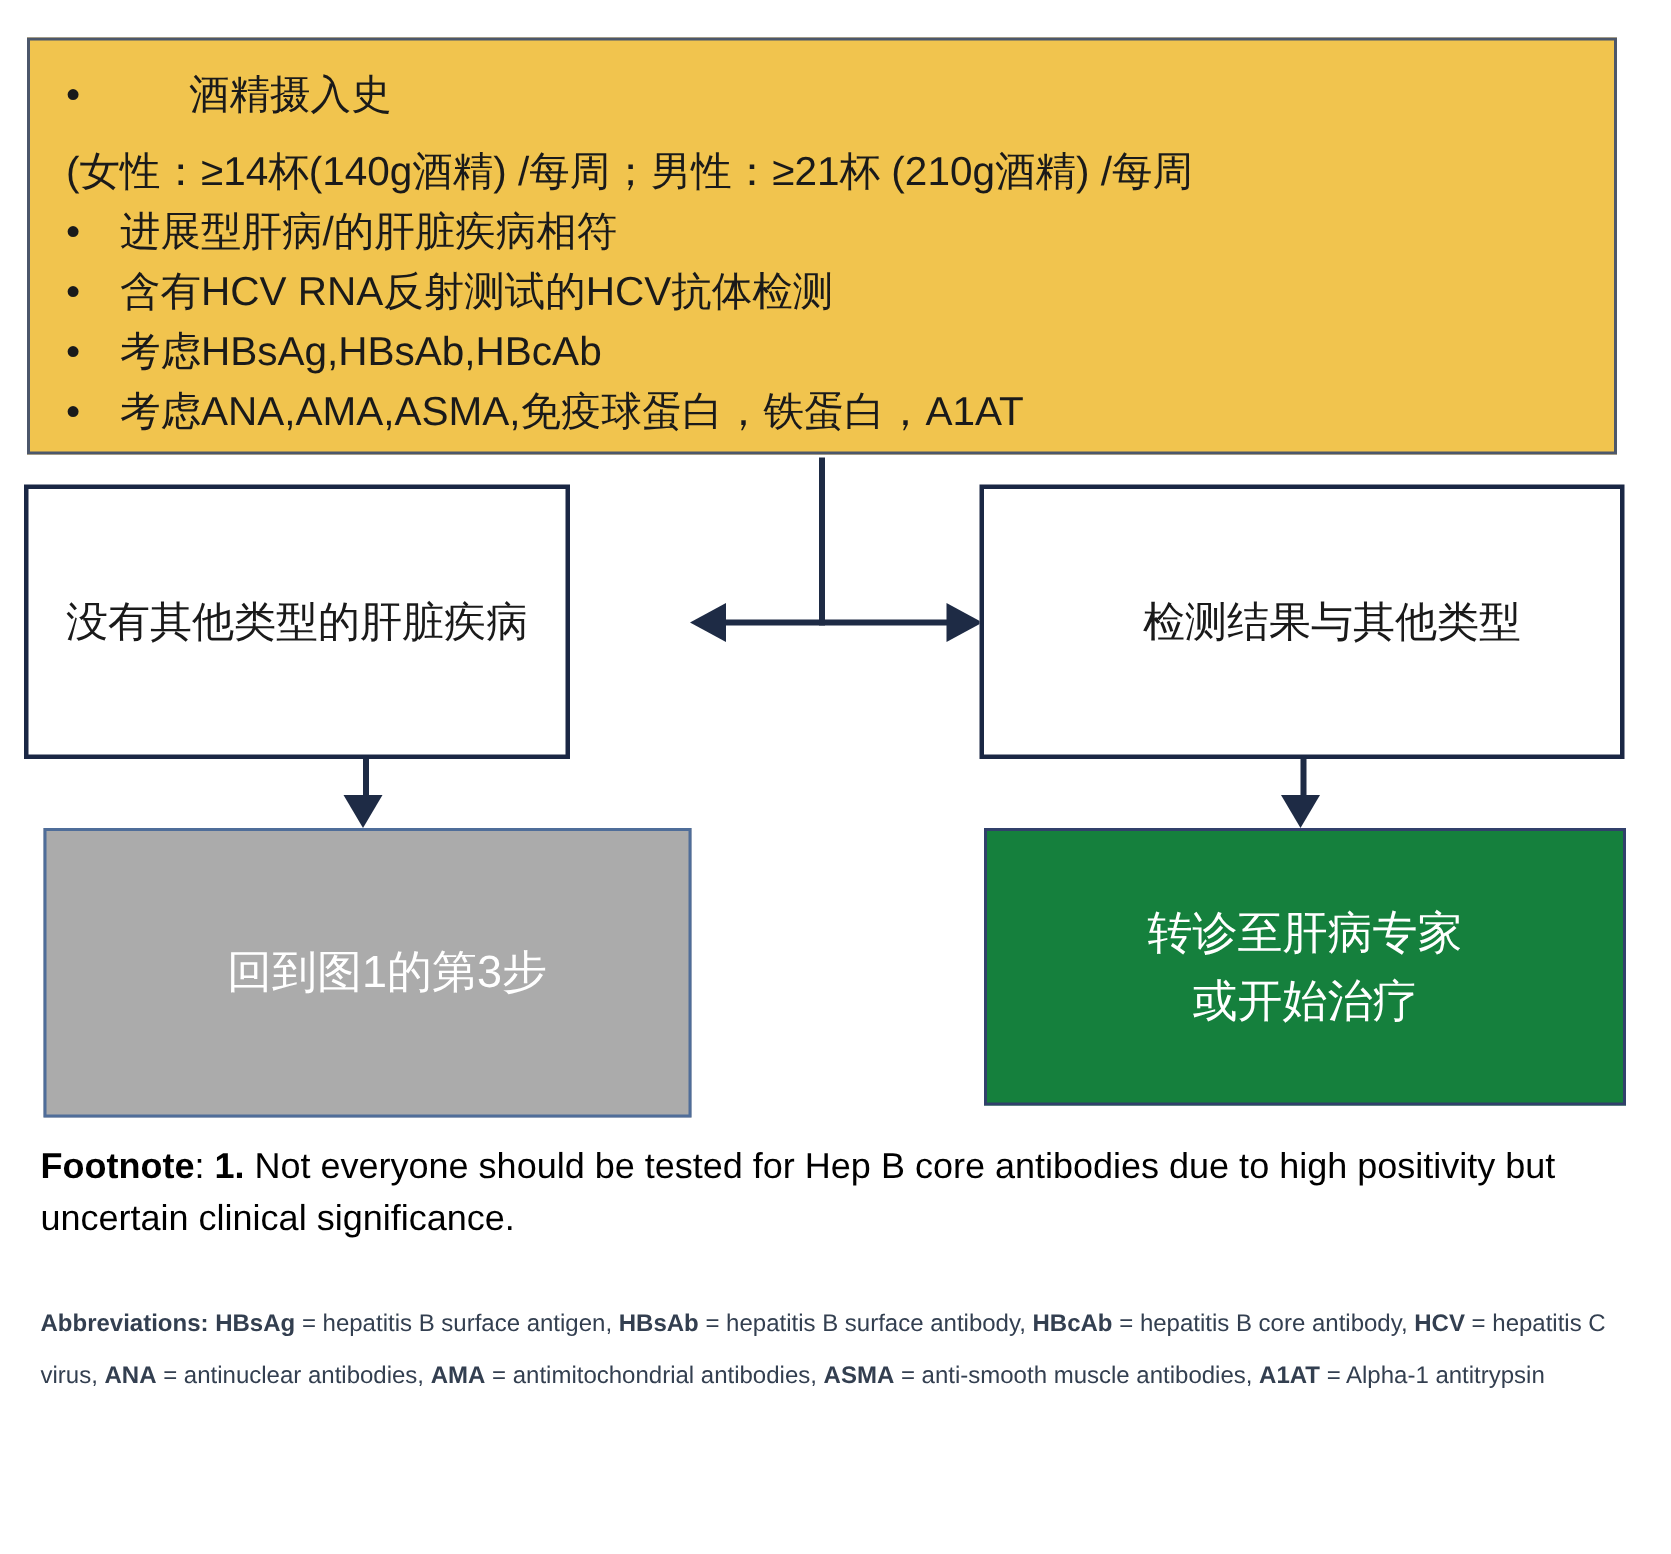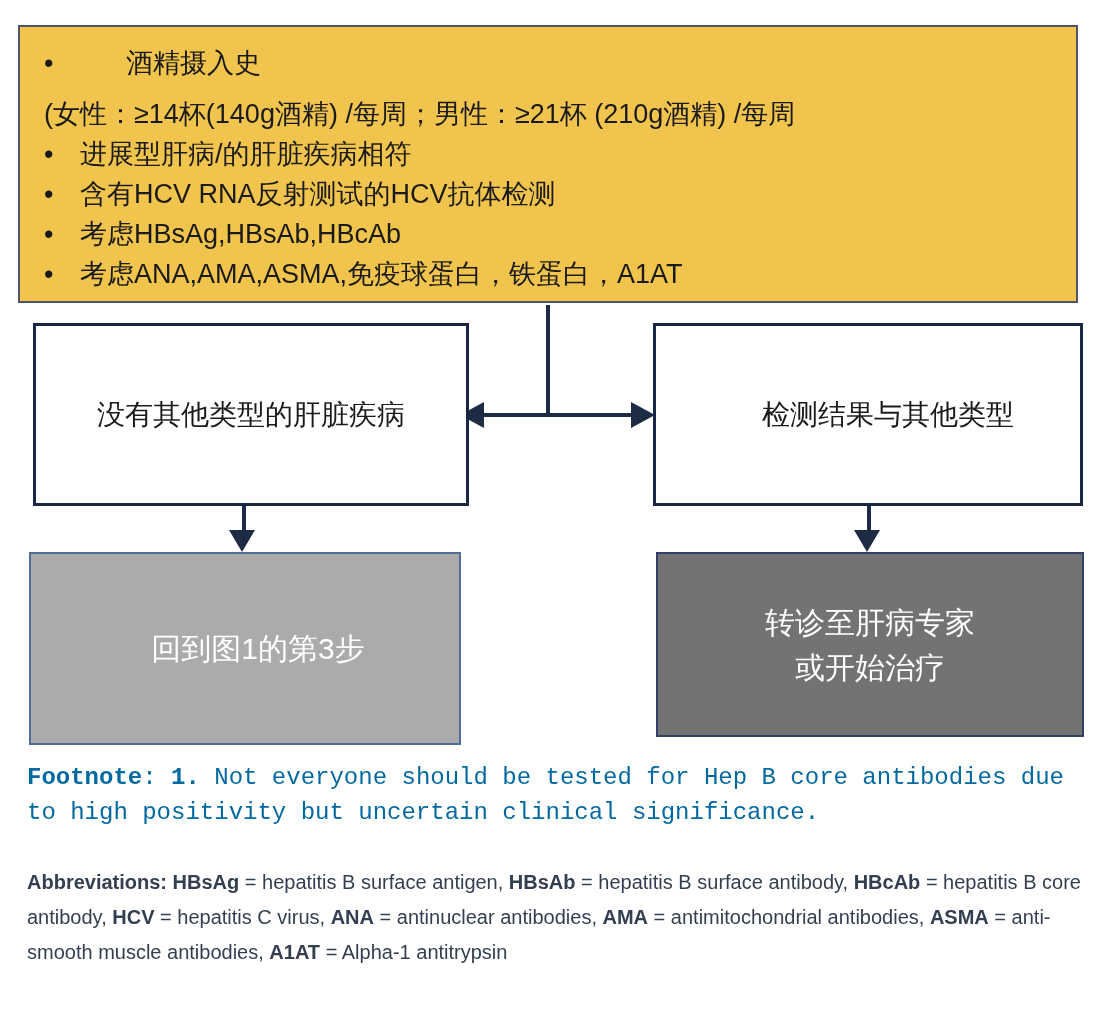--- a/index.html
+++ b/index.html
@@ -24,58 +24,58 @@
   .crow.cont{padding-left:10px;margin-top:11px;}
   .crow.cont .txt{white-space:nowrap;}
 
   
   .white-box{
     position:absolute;box-sizing:border-box;
     background:#ffffff;border:3px solid #1a2744;
     display:flex;align-items:center;justify-content:center;
     text-align:center;font-size:28px;line-height:42px;font-weight:500;
   }
-  .white-box.left{left:33px;top:323px;width:436px;height:183px;}
+  .white-box.left{left:16px;top:323px;width:364px;height:183px;}
   .white-box.right{left:653px;top:323px;width:430px;height:183px;padding-left:40px;}
 
   
   .result-box{
     position:absolute;box-sizing:border-box;
     display:flex;align-items:center;justify-content:center;
     text-align:center;color:#ffffff;font-size:30px;line-height:45px;
   }
   .result-box.gray{
     left:29px;top:552px;width:432px;height:193px;
     background:#ababab;border:2px solid #4f6d99;padding-left:26px;
   }
   .result-box.red{
     left:656px;top:552px;width:428px;height:185px;
-    background:#737373;border:2px solid #31406b;
+    background:#15803d;border:2px solid #31406b;
   }
 
   
   .line{position:absolute;background:#1e2b45;}
   .v-stem{left:546px;top:305px;width:4px;height:112px;}
   .h-branch{left:482px;top:413px;width:152px;height:4px;}
   .arr{position:absolute;width:0;height:0;}
   .arr.left-head{left:460px;top:402px;border-top:13px solid transparent;border-bottom:13px solid transparent;border-right:24px solid #1e2b45;}
   .arr.right-head{left:631px;top:402px;border-top:13px solid transparent;border-bottom:13px solid transparent;border-left:24px solid #1e2b45;}
   .v-drop-left{left:242px;top:506px;width:4px;height:26px;}
   .v-drop-right{left:867px;top:506px;width:4px;height:26px;}
   .arr.down-left{left:229px;top:530px;border-left:13px solid transparent;border-right:13px solid transparent;border-top:22px solid #1e2b45;}
   .arr.down-right{left:854px;top:530px;border-left:13px solid transparent;border-right:13px solid transparent;border-top:22px solid #1e2b45;}
 
   
   .footnote{
     position:absolute;left:27px;top:760px;width:1064px;
-    font-size:24px;line-height:35px;color:#0369a1;font-family:Liberation Mono, monospace;
+    font-size:24px;line-height:35px;color:#000000;
   }
   .abbreviations{
     position:absolute;left:27px;top:865px;width:1064px;
-    font-size:20px;line-height:35px;color:#333f50;
+    font-size:16px;line-height:35px;color:#333f50;
   }
   b{font-weight:bold;}
 </style>
 </head>
 <body>
 
 <div class="stage">
 
   <div class="criteria-box" style="background:#F1C44E;">
     <div class="crow first">

